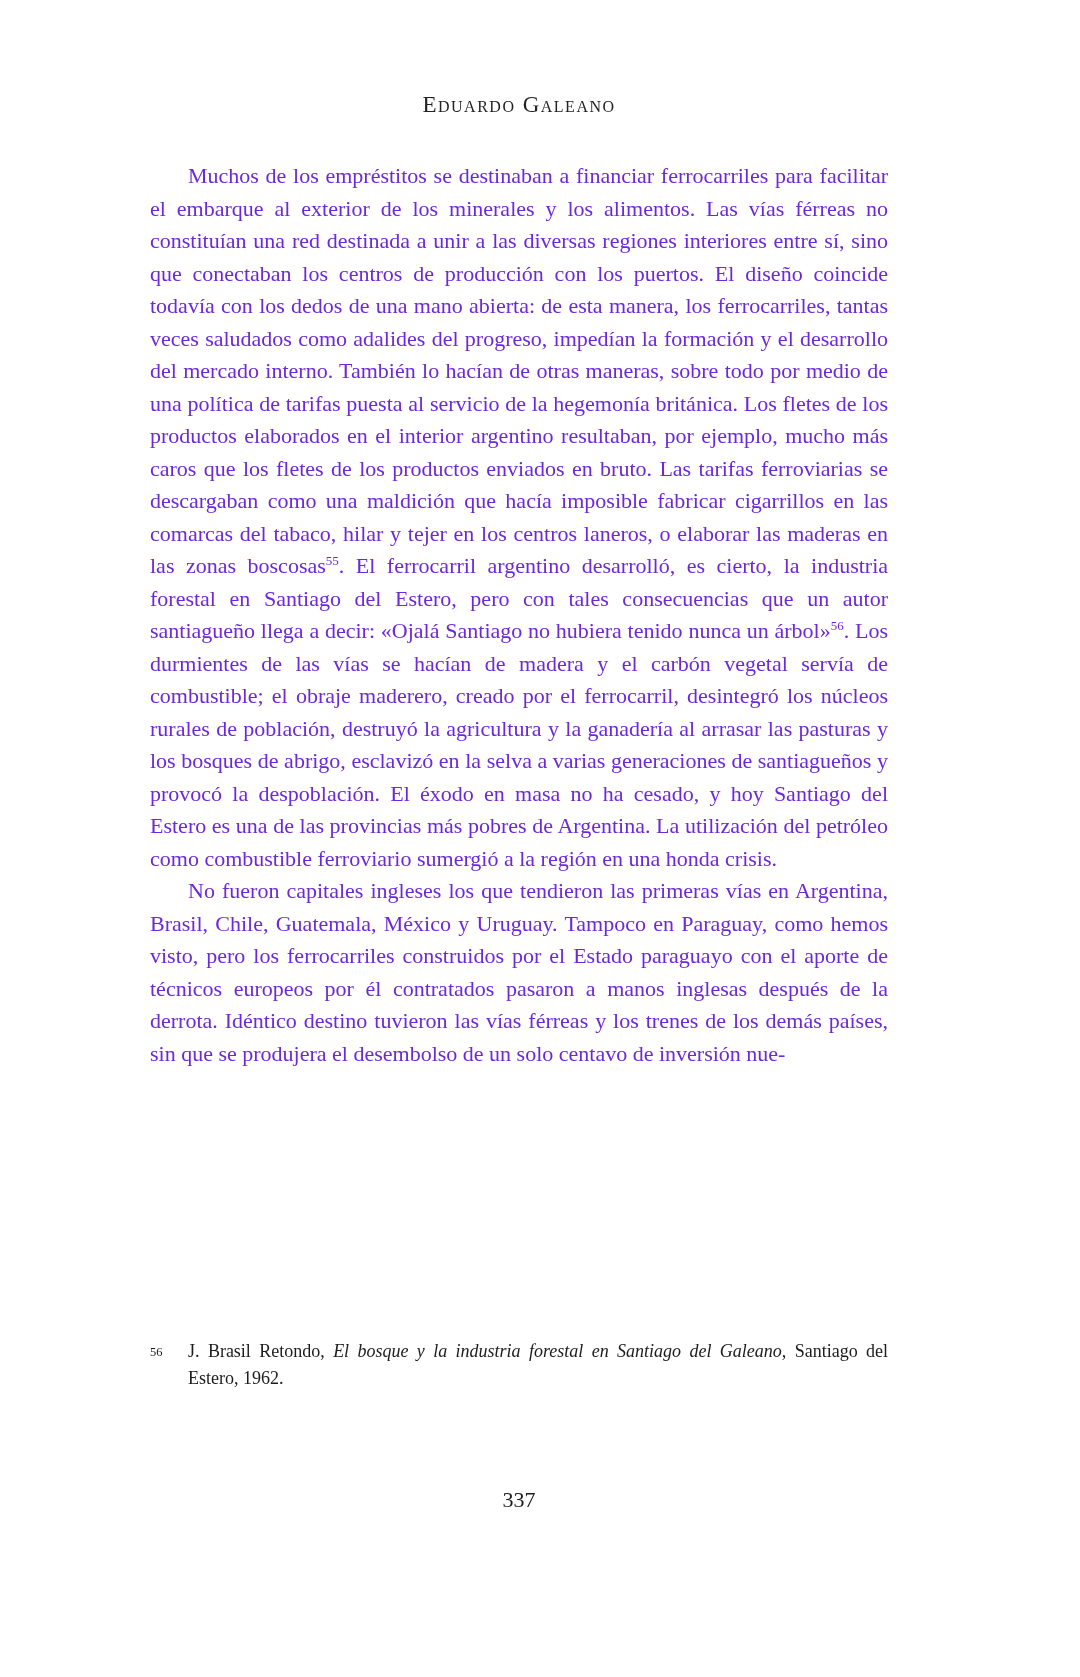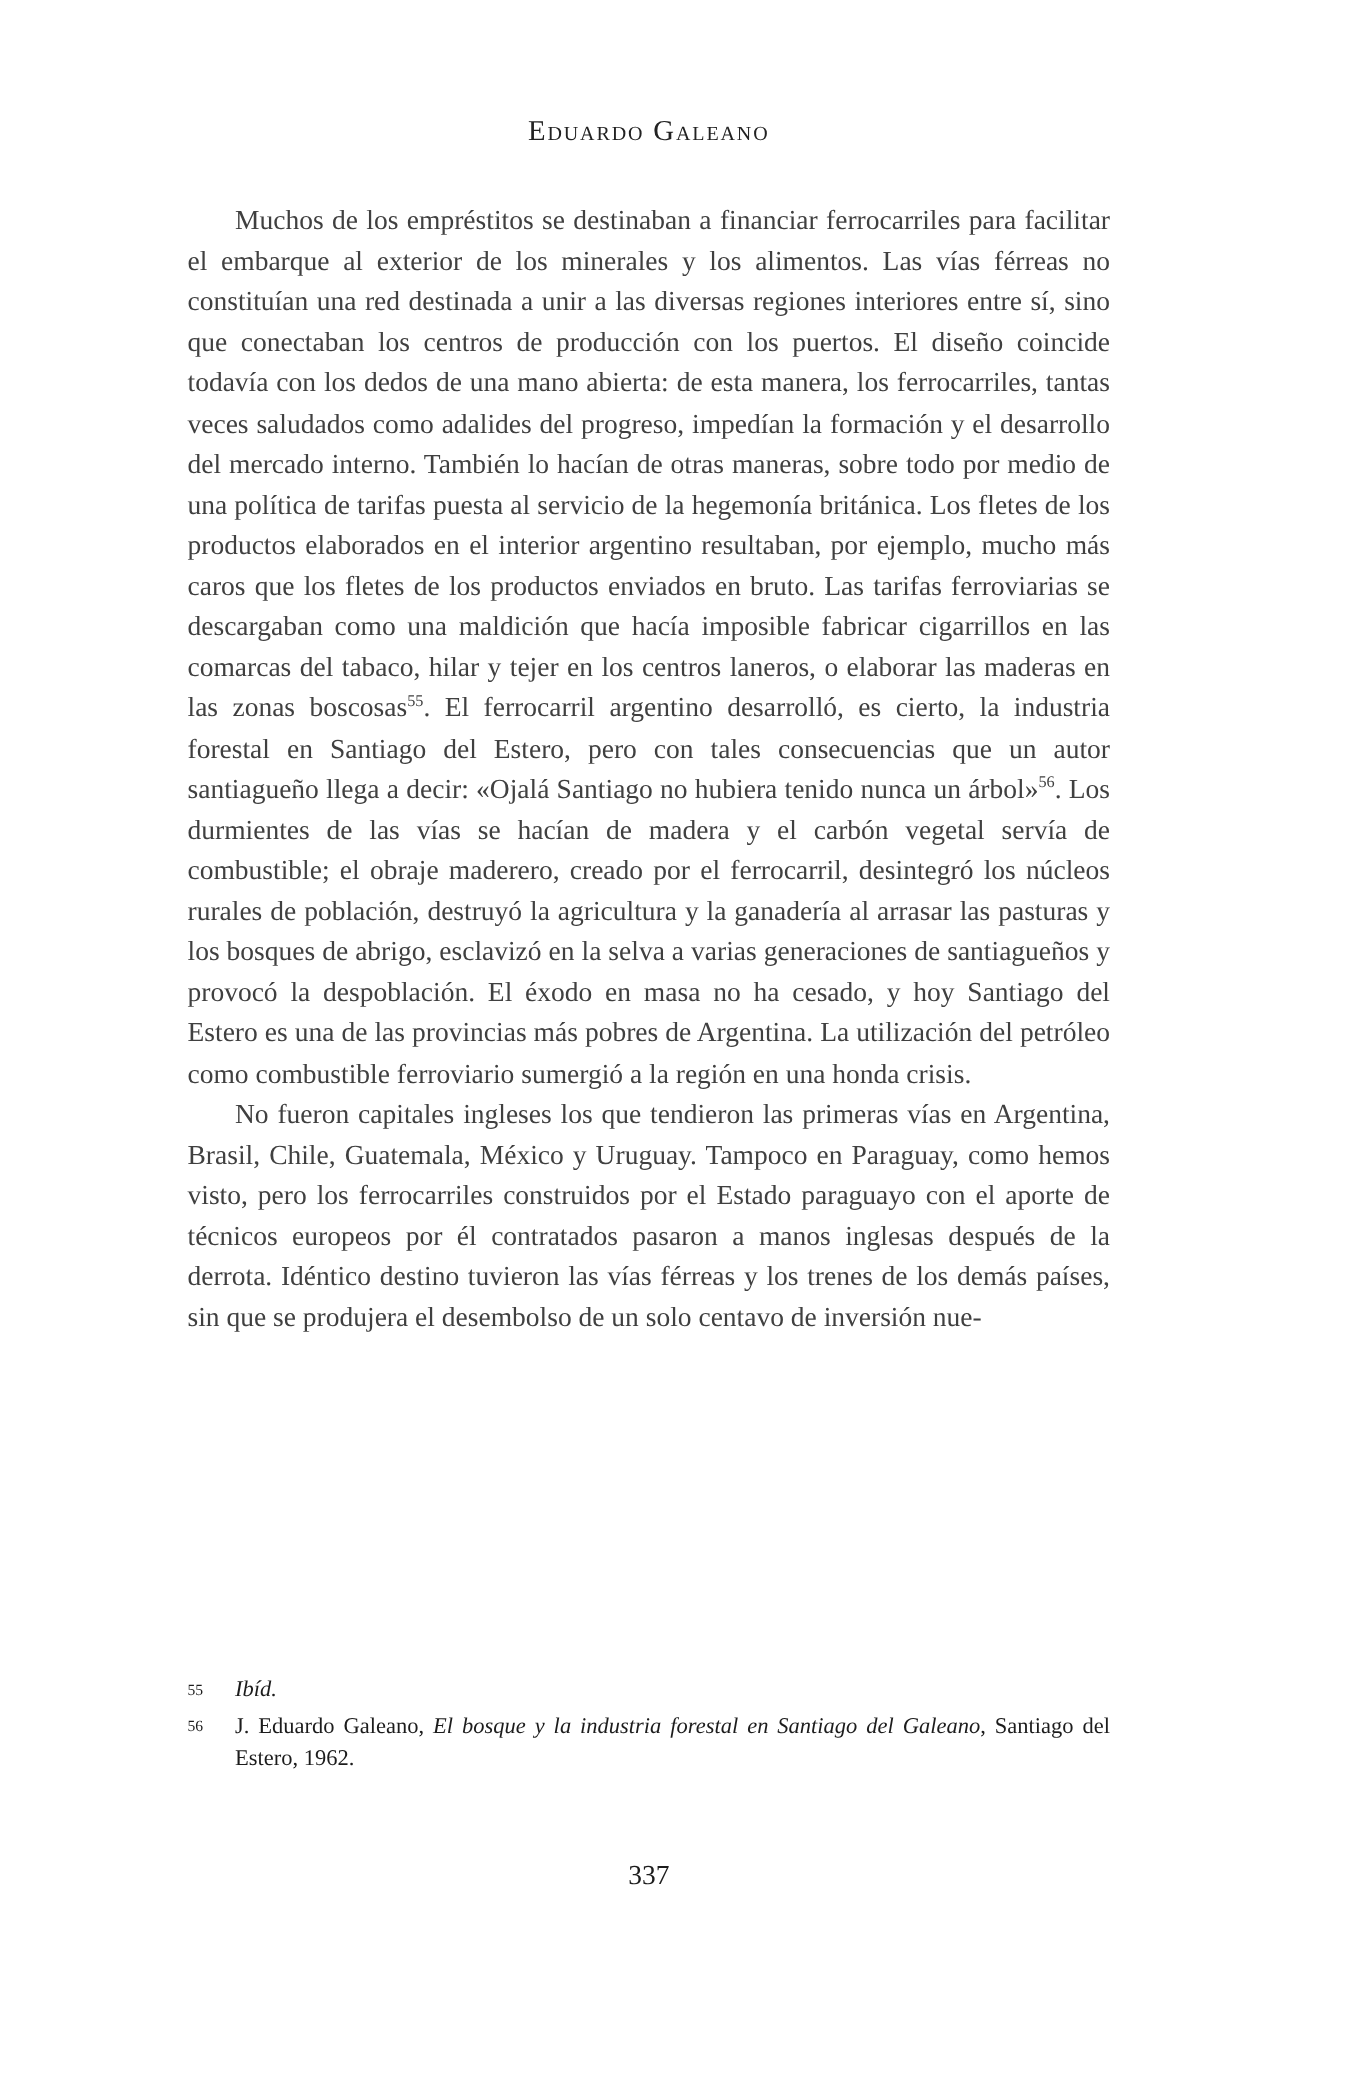--- a/index.html
+++ b/index.html
@@ -33,21 +33,21 @@
       top: 160px;
       left: 150px;
       width: 738px;
     }
     .para {
       margin: 0;
       font-size: 22px;
       line-height: 32.5px;
       text-align: justify;
       text-indent: 38px;
-      color: #404040;
+      color: #6d28d9;
     }
     .para sup {
       font-size: 13px;
       line-height: 0;
       vertical-align: super;
     }
     .footnotes {
       position: absolute;
       top: 1338px;
       left: 150px;
@@ -92,22 +92,19 @@
   <div class="running-header">Eduardo Galeano</div>
 
   <div class="content">
     <p class="para"><span>Muchos de los empréstitos se destinaban a financiar ferrocarriles para facilitar el embarque al exterior de los minerales y los alimentos. Las vías férreas no constituían una red destinada a unir a las diversas regiones interiores entre sí, sino que conectaban los centros de producción con los puertos. El diseño coincide todavía con los dedos de una mano abierta: de esta manera, los ferrocarriles, tantas veces saludados como adalides del progreso, impedían la formación y el desarrollo del mercado interno. También lo hacían de otras maneras, sobre todo por medio de una política de tarifas puesta al servicio de la hegemonía británica. Los fletes de los productos elaborados en el interior argentino resultaban, por ejemplo, mucho más caros que los fletes de los productos enviados en bruto. Las tarifas ferroviarias se descargaban como una maldición que hacía imposible fabricar cigarrillos en las comarcas del tabaco, hilar y tejer en los centros laneros, o elaborar las maderas en las zonas boscosas</span><sup>55</sup><span>. El ferrocarril argentino desarrolló, es cierto, la industria forestal en Santiago del Estero, pero con tales consecuencias que un autor santiagueño llega a decir: «Ojalá Santiago no hubiera tenido nunca un árbol»</span><sup>56</sup><span>. Los durmientes de las vías se hacían de madera y el carbón vegetal servía de combustible; el obraje maderero, creado por el ferrocarril, desintegró los núcleos rurales de población, destruyó la agricultura y la ganadería al arrasar las pasturas y los bosques de abrigo, esclavizó en la selva a varias generaciones de santiagueños y provocó la despoblación. El éxodo en masa no ha cesado, y hoy Santiago del Estero es una de las provincias más pobres de Argentina. La utilización del petróleo como combustible ferroviario sumergió a la región en una honda crisis.</span></p>
 
     <p class="para">No fueron capitales ingleses los que tendieron las primeras vías en Argentina, Brasil, Chile, Guatemala, México y Uruguay. Tampoco en Paraguay, como hemos visto, pero los ferrocarriles construidos por el Estado paraguayo con el aporte de técnicos europeos por él contratados pasaron a manos inglesas después de la derrota. Idéntico destino tuvieron las vías férreas y los trenes de los demás países, sin que se produjera el desembolso de un solo centavo de inversión nue-</p>
   </div>
 
   <div class="footnotes">
     <div class="footnote">
-      <span class="fn-num">55</span><span class="fn-italic">Ibíd.</span>
-    </div>
-    <div class="footnote">
-      <span class="fn-num">56</span><span><span>J. Eduardo Galeano, </span><i class="fn-italic">El bosque y la industria forestal en Santiago del Galeano</i><span>, Santiago del Estero, 1962.</span></span>
+      <span class="fn-num">56</span><span><span>J. Brasil Retondo, </span><i class="fn-italic">El bosque y la industria forestal en Santiago del Galeano</i><span>, Santiago del Estero, 1962.</span></span>
     </div>
   </div>
 
   <div class="page-number">337</div>
 
 </div>
 
 </body></html>

